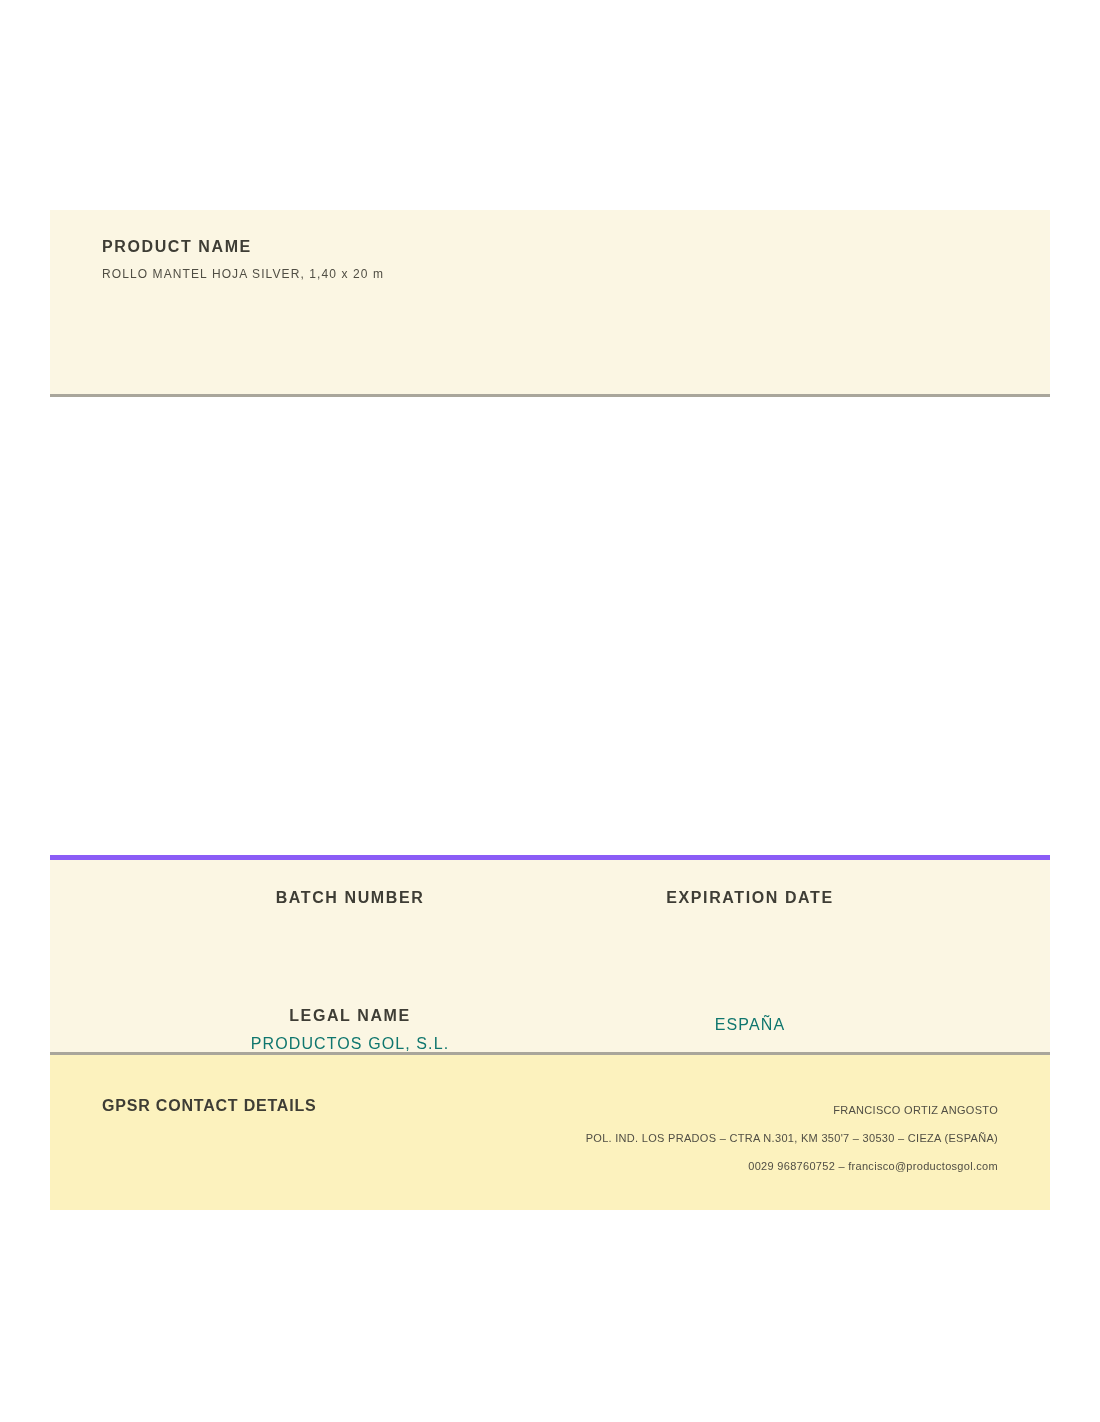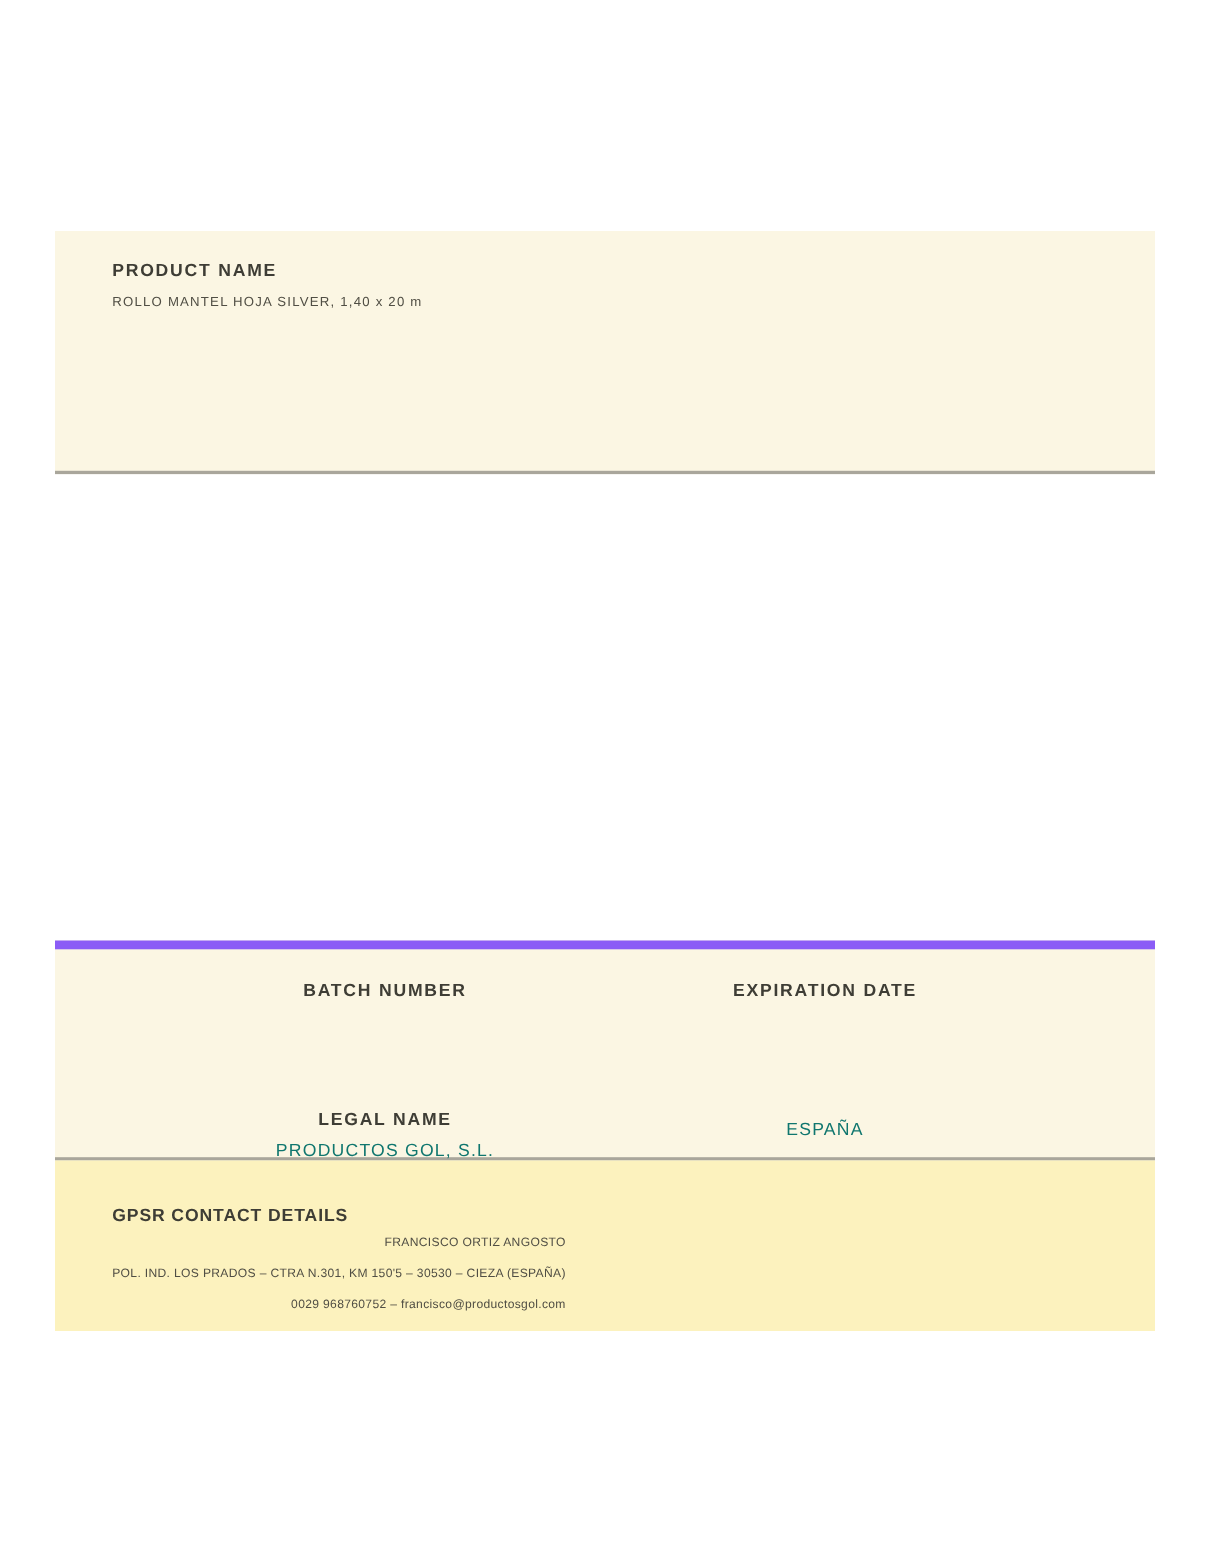--- a/index.html
+++ b/index.html
@@ -17,21 +17,21 @@
     background: #ffffff;
     overflow: hidden;
   }
 
   
   .product-box {
     position: absolute;
     left: 50px;
     top: 210px;
     width: 1000px;
-    height: 221px;
+    height: 187px;
     background: #FBF6E3;
     border-bottom: 3px solid #A9A69B;
     padding: 27px 52px 0 52px;
   }
   .field { display: block; }
   .field + .field { margin-top: 44px; }
   .field-label {
     font-size: 16px;
     line-height: 19px;
     font-weight: bold;
@@ -48,21 +48,21 @@
   }
 
   
   .batch-box {
     position: absolute;
     left: 50px;
     top: 855px;
     width: 1000px;
     height: 200px;
     background: #FBF6E3;
-    border-top: 8px solid #8b5cf6;
+    border-top: 5px solid #8b5cf6;
     border-bottom: 3px solid #A9A69B;
     padding: 28px 100px 0 100px;
   }
   .grid-row {
     display: flex;
     width: 100%;
   }
   .grid-row + .grid-row { margin-top: 71px; }
   .grid-cell {
     width: 50%;
@@ -91,21 +91,20 @@
     top: 1055px;
     width: 1000px;
     height: 155px;
     background: #FCF2BE;
     padding: 41px 52px 0 52px;
   }
   .gpsr-row {
     display: flex;
     justify-content: space-between;
     align-items: flex-start;
-    flex-direction: column;
   }
   .gpsr-label {
     font-size: 16px;
     line-height: 20px;
     font-weight: bold;
     letter-spacing: 0.8px;
     color: #3E3D35;
     white-space: nowrap;
   }
   .gpsr-lines {
@@ -152,19 +151,19 @@
         <div class="cell-value">ESPAÑA</div>
       </div>
     </div>
   </section>
 
   <section class="gpsr-box">
     <div class="gpsr-row">
       <div class="gpsr-label">GPSR CONTACT DETAILS</div>
       <div class="gpsr-lines">
         <div class="gpsr-line">FRANCISCO ORTIZ ANGOSTO</div>
-        <div class="gpsr-line">POL. IND. LOS PRADOS – CTRA N.301, KM 150'5 – 30530 – CIEZA (ESPAÑA)</div>
+        <div class="gpsr-line">POL. IND. LOS PRADOS – CTRA N.301, KM 350'7 – 30530 – CIEZA (ESPAÑA)</div>
         <div class="gpsr-line">0029 968760752 – francisco@productosgol.com</div>
       </div>
     </div>
   </section>
 
 </div>
 
 </body></html>

